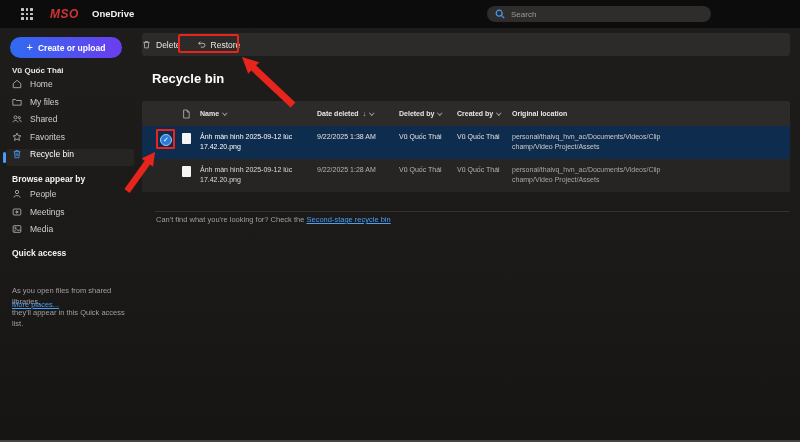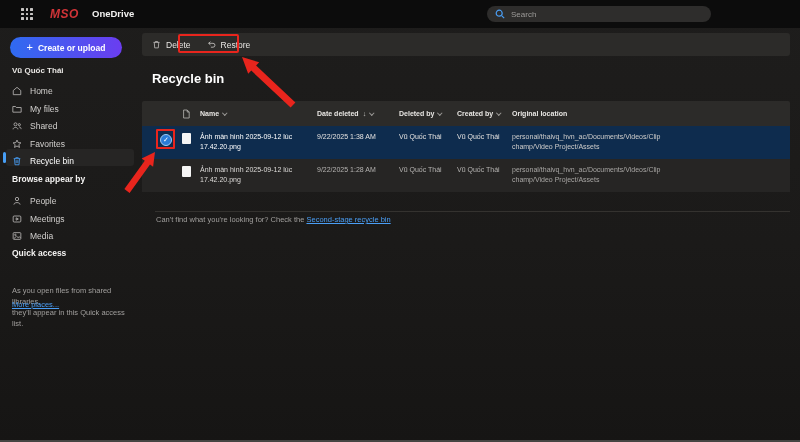--- a/index.html
+++ b/index.html
@@ -23,36 +23,36 @@
   .search input::placeholder { color:#9d9b99; }
 
   
   .sidebar { position:absolute; left:0; top:28px; width:140px; bottom:0; }
   .create-btn { position:absolute; left:10px; top:9px; width:112px; height:21px; border:none;
                 border-radius:11px; background:linear-gradient(90deg,var(--grad-start,#2f6bf0),var(--grad-end,#6b3df0));
                 color:#fff; font-size:8.5px; font-weight:700; display:flex; align-items:center;
                 justify-content:center; gap:5px; cursor:pointer; font-family:"Liberation Sans", sans-serif; }
   .create-btn .plus { font-size:11px; font-weight:400; line-height:1; }
   .side-user { position:absolute; left:12px; top:38px; font-size:8px; font-weight:700; color:#e8e6e3; }
-  .side-item { position:absolute; left:6px; width:128px; height:17px; display:flex; align-items:flex-end;
+  .side-item { position:absolute; left:6px; width:128px; height:17px; display:flex; align-items:flex-start;
                gap:8px; padding-left:6px; border-radius:3px; cursor:pointer; color:#d2d0ce; }
   .side-item svg { flex:0 0 auto; stroke:#b8b6b4; }
   .side-item .lbl { font-size:8.5px; }
   .side-item.active { background:#262524; color:#fff; }
   .side-item.active svg { stroke:var(--accent-blue,#479ef5); }
   .side-item.active::before { content:""; position:absolute; left:-3px; top:3px; width:2.5px; height:11px;
                               border-radius:2px; background:var(--accent-blue,#479ef5); }
   .side-head { position:absolute; left:12px; font-size:8.5px; font-weight:700; color:#f3f2f1; }
   .qa-text { position:absolute; left:12px; top:257px; width:118px; font-size:7.5px; line-height:11px; color:#a19f9d; }
   .more-link { position:absolute; left:12px; top:272px; font-size:7.5px; color:var(--link-blue,#4a9ef5);
                text-decoration:underline; cursor:pointer; }
 
   
   .toolbar { position:absolute; left:142px; top:33px; width:648px; height:23px; background:#2c2b29;
-             border-radius:3px; display:flex; align-items:center; padding-left:10px; gap:16px; }
+             border-radius:3px; display:flex; align-items:center; gap:16px; }
   .tool-btn { display:flex; align-items:center; gap:5px; color:#e8e6e3; font-size:8.5px; cursor:pointer;
               background:none; border:none; font-family:"Liberation Sans", sans-serif; }
   .tool-btn svg { stroke:#c8c6c4; }
   .page-title { position:absolute; left:152px; top:71px; font-size:13px; font-weight:700; color:#fff; }
 
   .thead { position:absolute; left:142px; top:101px; width:648px; height:25px; background:#2c2b29;
            border-radius:2px 2px 0 0; }
   .thead .cell { position:absolute; top:0; height:25px; line-height:25px; font-size:7px; font-weight:700;
                  color:#e8e6e3; display:flex; align-items:center; gap:4px; cursor:pointer; }
   .chev { width:3.5px; height:3.5px; border-right:1px solid #9c9a98; border-bottom:1px solid #9c9a98;

